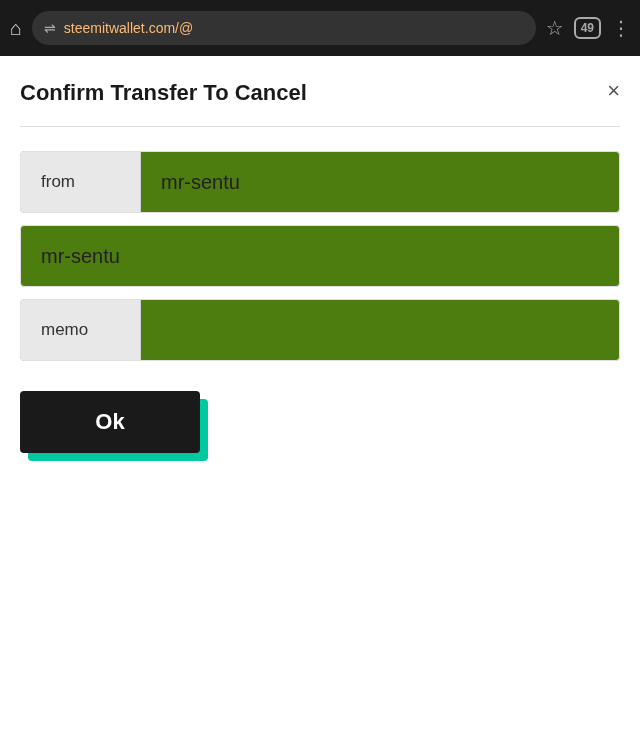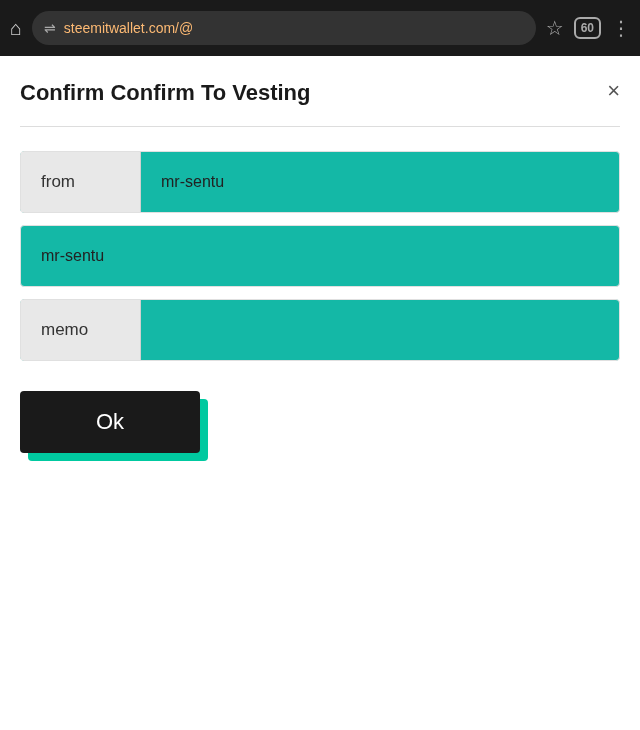--- a/index.html
+++ b/index.html
@@ -115,42 +115,42 @@
     .modal-divider {
       border: none;
       border-top: 1px solid #ddd;
       margin-bottom: 24px;
     }
 
     
     .form-row {
       display: flex;
       align-items: stretch;
-      background: #14b8a6;
+      background: #4d7c0f;
       border: 1px solid #e0e0e0;
       border-radius: 4px;
       margin-bottom: 12px;
       min-height: 62px;
     }
 
     .form-label {
       background: #e8e8e8;
       padding: 14px 20px;
       font-size: 17px;
       color: #333;
       min-width: 120px;
       display: flex;
       align-items: center;
       border-right: 1px solid #d0d0d0;
       font-weight: normal;
     }
 
     .form-value {
       padding: 14px 20px;
-      font-size: 16px;
+      font-size: 20px;
       color: #222;
       display: flex;
       align-items: center;
       flex: 1;
     }
 
     
     .button-row {
       display: flex;
       align-items: center;
@@ -176,21 +176,21 @@
     .ok-button {
       position: relative;
       z-index: 2;
       background: #1a1a1a;
       color: white;
       border: none;
       border-radius: 4px;
       width: 180px;
       height: 62px;
       font-size: 22px;
-      font-weight: normal;
+      font-weight: bold;
       cursor: pointer;
       display: flex;
       align-items: center;
       justify-content: center;
     }
 
     .cancel-button {
       background: none;
       border: none;
       color: #999;
@@ -203,29 +203,29 @@
 </head>
 <body>
 
 <div class="browser-bar">
   <span class="browser-home-icon">⌂</span>
   <div class="browser-url-bar">
     <span class="browser-url-icon">⇌</span>
     <span class="browser-url-text">steemitwallet.com/@</span>
   </div>
   <span class="browser-star-icon">☆</span>
-  <span class="browser-tab-badge">60</span>
+  <span class="browser-tab-badge">49</span>
   <span class="browser-menu-icon">⋮</span>
 </div>
 
 <div class="modal-overlay">
   <div class="modal-content">
 
     <div class="modal-header">
-      <h2 class="modal-title">Confirm Confirm To Vesting</h2>
+      <h2 class="modal-title">Confirm Transfer To Cancel</h2>
       <button class="modal-close">×</button>
     </div>
 
     <hr class="modal-divider">
 
     <div class="form-row">
       <div class="form-label">from</div>
       <div class="form-value">mr-sentu</div>
     </div>
 

